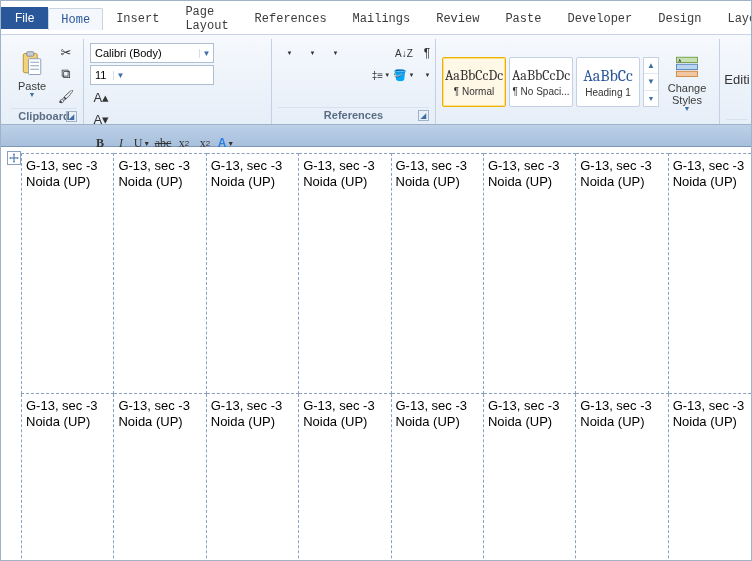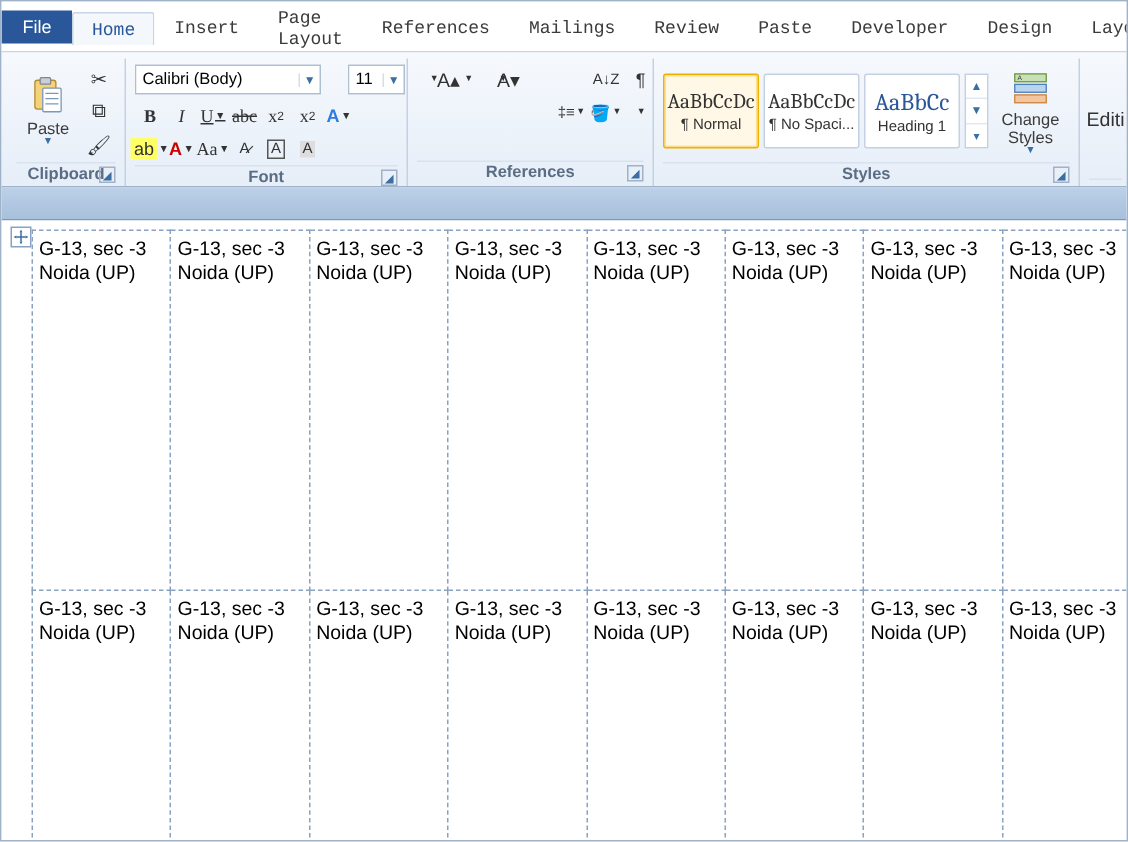--- a/index.html
+++ b/index.html
@@ -23,21 +23,21 @@
 
   .big-btn { display: flex; flex-direction: column; align-items: center; justify-content: center; width: 42px; height: 66px; border: 1px solid transparent; border-radius: 3px; cursor: pointer; }
   .big-btn .ic { width: 28px; height: 28px; margin-bottom: 2px; }
   .big-btn .lbl { font-size: 11px; color: #3b3b3b; }
   .big-btn .dd  { font-size: 7px; color: #3b6ea5; margin-top: -1px; }
 
   .mini-col { display: flex; flex-direction: column; justify-content: space-around; height: 66px; }
   .mini { width: 22px; height: 20px; display: flex; align-items: center; justify-content: center; cursor: pointer; border: 1px solid transparent; border-radius: 2px; font-size: 13px; }
 
   
-  .font-top { display: flex; gap: 18px; padding-top: 2px; }
+  .font-top { display: flex; gap: 2px; padding-top: 2px; flex-direction: column; }
   .combo { display: flex; align-items: center; height: 20px; background: #fff; border: 1px solid #aebfd3; font-size: 11px; }
   .combo input { border: none; outline: none; font-size: 11px; height: 18px; padding: 0 4px; }
   .combo .dd { width: 14px; text-align: center; color: #3b6ea5; font-size: 8px; cursor: pointer; border-left: 1px solid #d3deea; }
   .font-rows { display: flex; flex-direction: column; gap: 2px; margin-top: 2px; }
   .row { display: flex; gap: 1px; }
   .row .mini { width: 20px; height: 20px; font-size: 12px; font-family: "Times New Roman", serif; }
   .bold { font-weight: bold; }
   .ital { font-style: italic; }
   .uline { text-decoration: underline; }
   .strike { text-decoration: line-through; }
@@ -316,21 +316,20 @@
           <span class="ic"><svg viewBox="0 0 32 32">
                 <rect x="4" y="6" width="24" height="6" fill="#c9e0b4" stroke="#6a9a3f"></rect>
                 <rect x="4" y="14" width="24" height="6" fill="#b8d4ef" stroke="#4d7fb8"></rect>
                 <rect x="4" y="22" width="24" height="6" fill="#f2c6a0" stroke="#c9833f"></rect>
                 <text x="6" y="11" font-size="5" fill="#333">A</text>
               </svg></span>
           <span class="lbl" style="text-align:center;line-height:1.1">Change Styles</span>
           <span class="dd">▼</span>
         </div>
       </div>
-      <div class="group-label"><span>Styles</span><span class="dl">◢</span></div>
     </div>
 
     <div class="group" style="border-right:none;min-width:28px;padding-right:0">
       <div class="group-body" style="flex-direction:column;justify-content:center">
         <div class="mini" style="width:100%">Editi</div>
       </div>
       <div class="group-label"></div>
     </div>
 
   </div>

